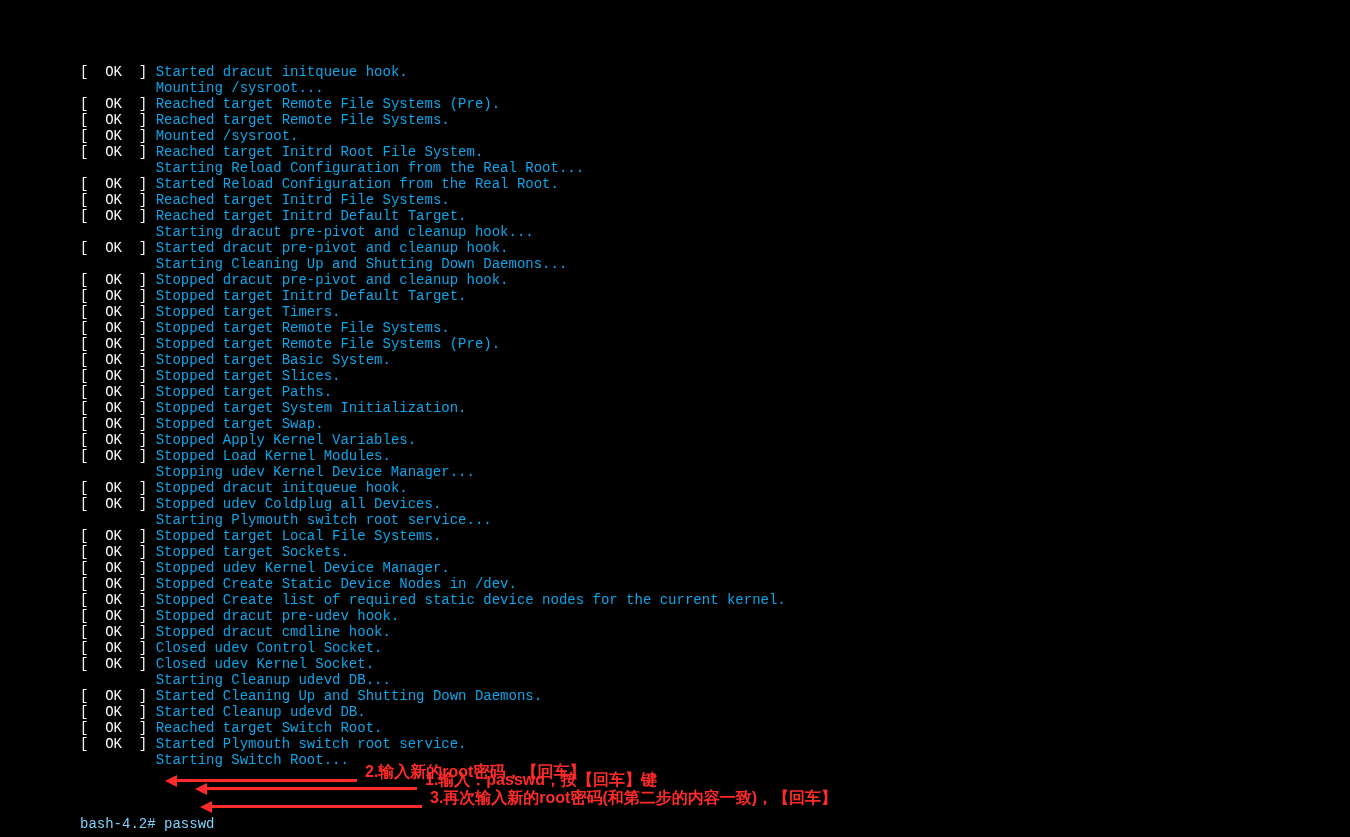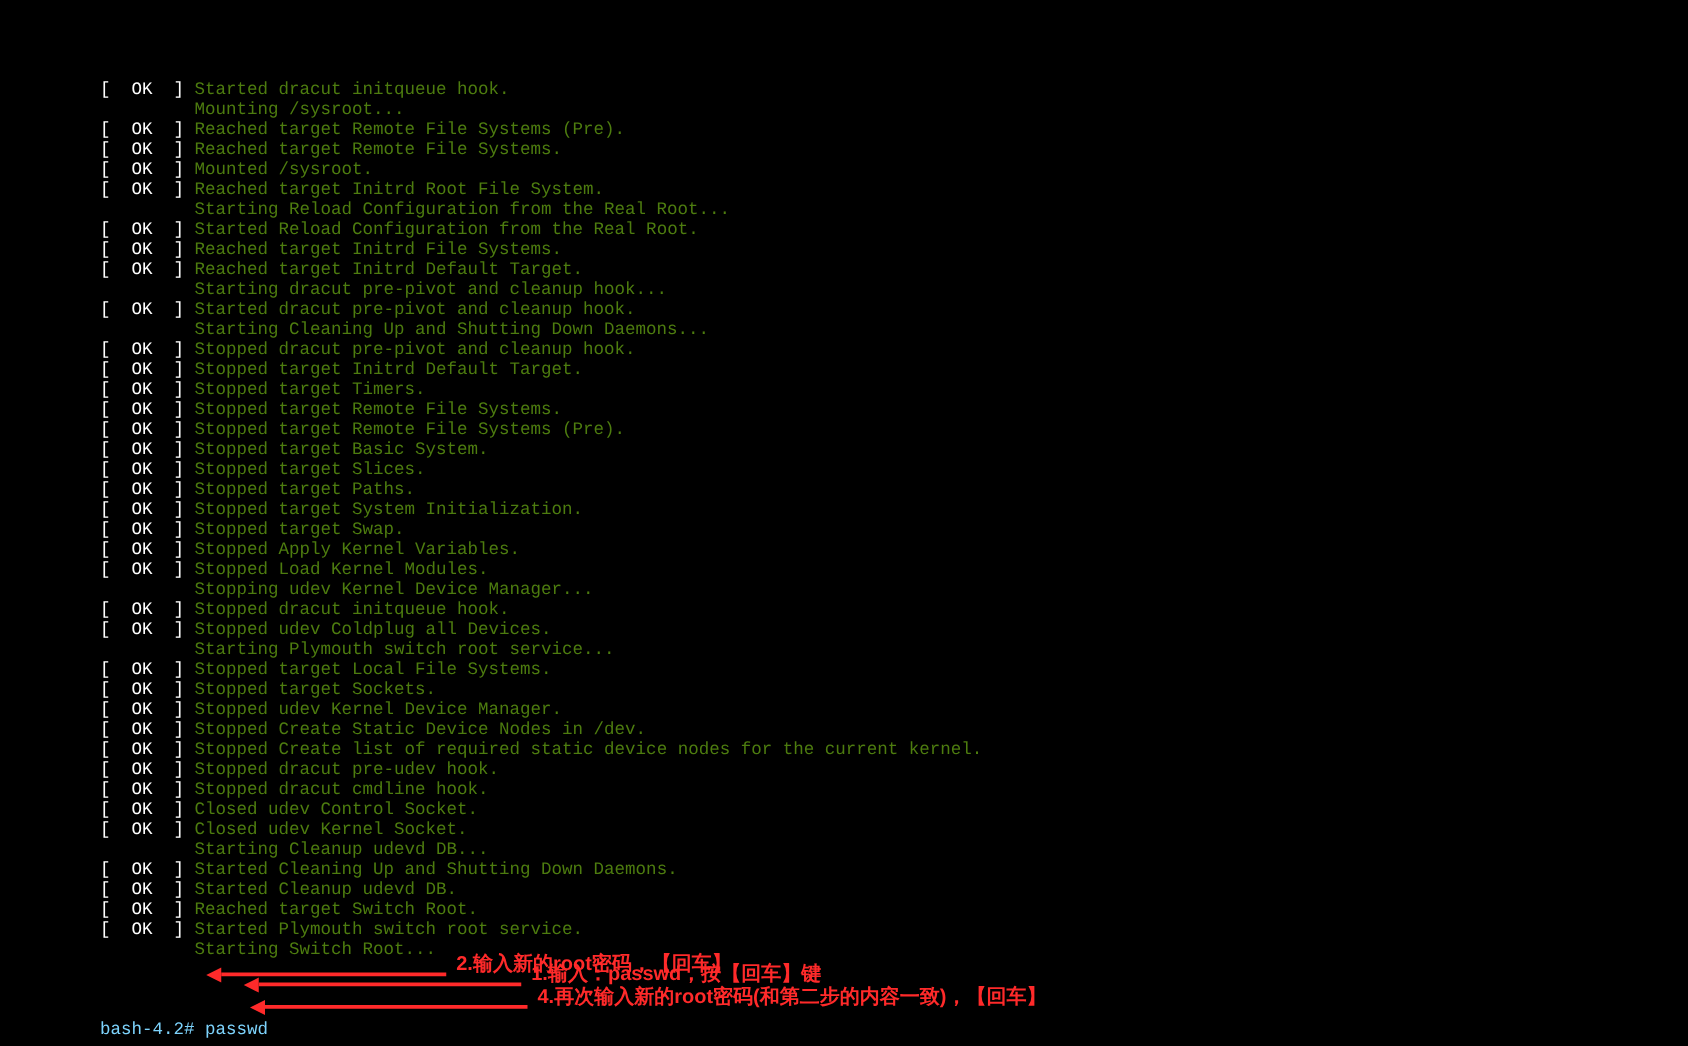--- a/index.html
+++ b/index.html
@@ -15,21 +15,21 @@
     color: #fff;
   }
   .terminal {
     padding: 32px 0 0 80px;
     white-space: pre;
     position: relative;
   }
   .line { height: 16px; }
   .ok { color: #ffffff; }
   .bracket { color: #fff; }
-  .msg { color: #4d7c0f; }
+  .msg { color: #0ea5e9; }
   .prompt-line { color: #7dd3fc; }
   .annot-layer {
     position: absolute;
     pointer-events: none;
     top: 0; left: 0; right: 0; bottom: 0;
   }
   .annot {
     position: absolute;
     display: flex;
     align-items: center;
@@ -74,16 +74,16 @@
     <div class="annot" style="left:195px; top:772px;">
       <span class="arrow"><span class="arrow-head"></span><span class="arrow-line" style="width:210px;"></span></span>
       <span class="annot-text">1.输入：passwd，按【回车】键</span>
     </div>
     <div class="annot" style="left:165px; top:764px;text-align:right;">
       <span class="arrow"><span class="arrow-head"></span><span class="arrow-line" style="width:180px;"></span></span>
       <span class="annot-text">2.输入新的root密码，【回车】</span>
     </div>
     <div class="annot" style="left:200px; top:790px;">
       <span class="arrow"><span class="arrow-head"></span><span class="arrow-line" style="width:210px;"></span></span>
-      <span class="annot-text">4.再次输入新的root密码(和第二步的内容一致)，【回车】</span>
+      <span class="annot-text">3.再次输入新的root密码(和第二步的内容一致)，【回车】</span>
     </div>
   </div>
 </div>
 
 </body></html>

